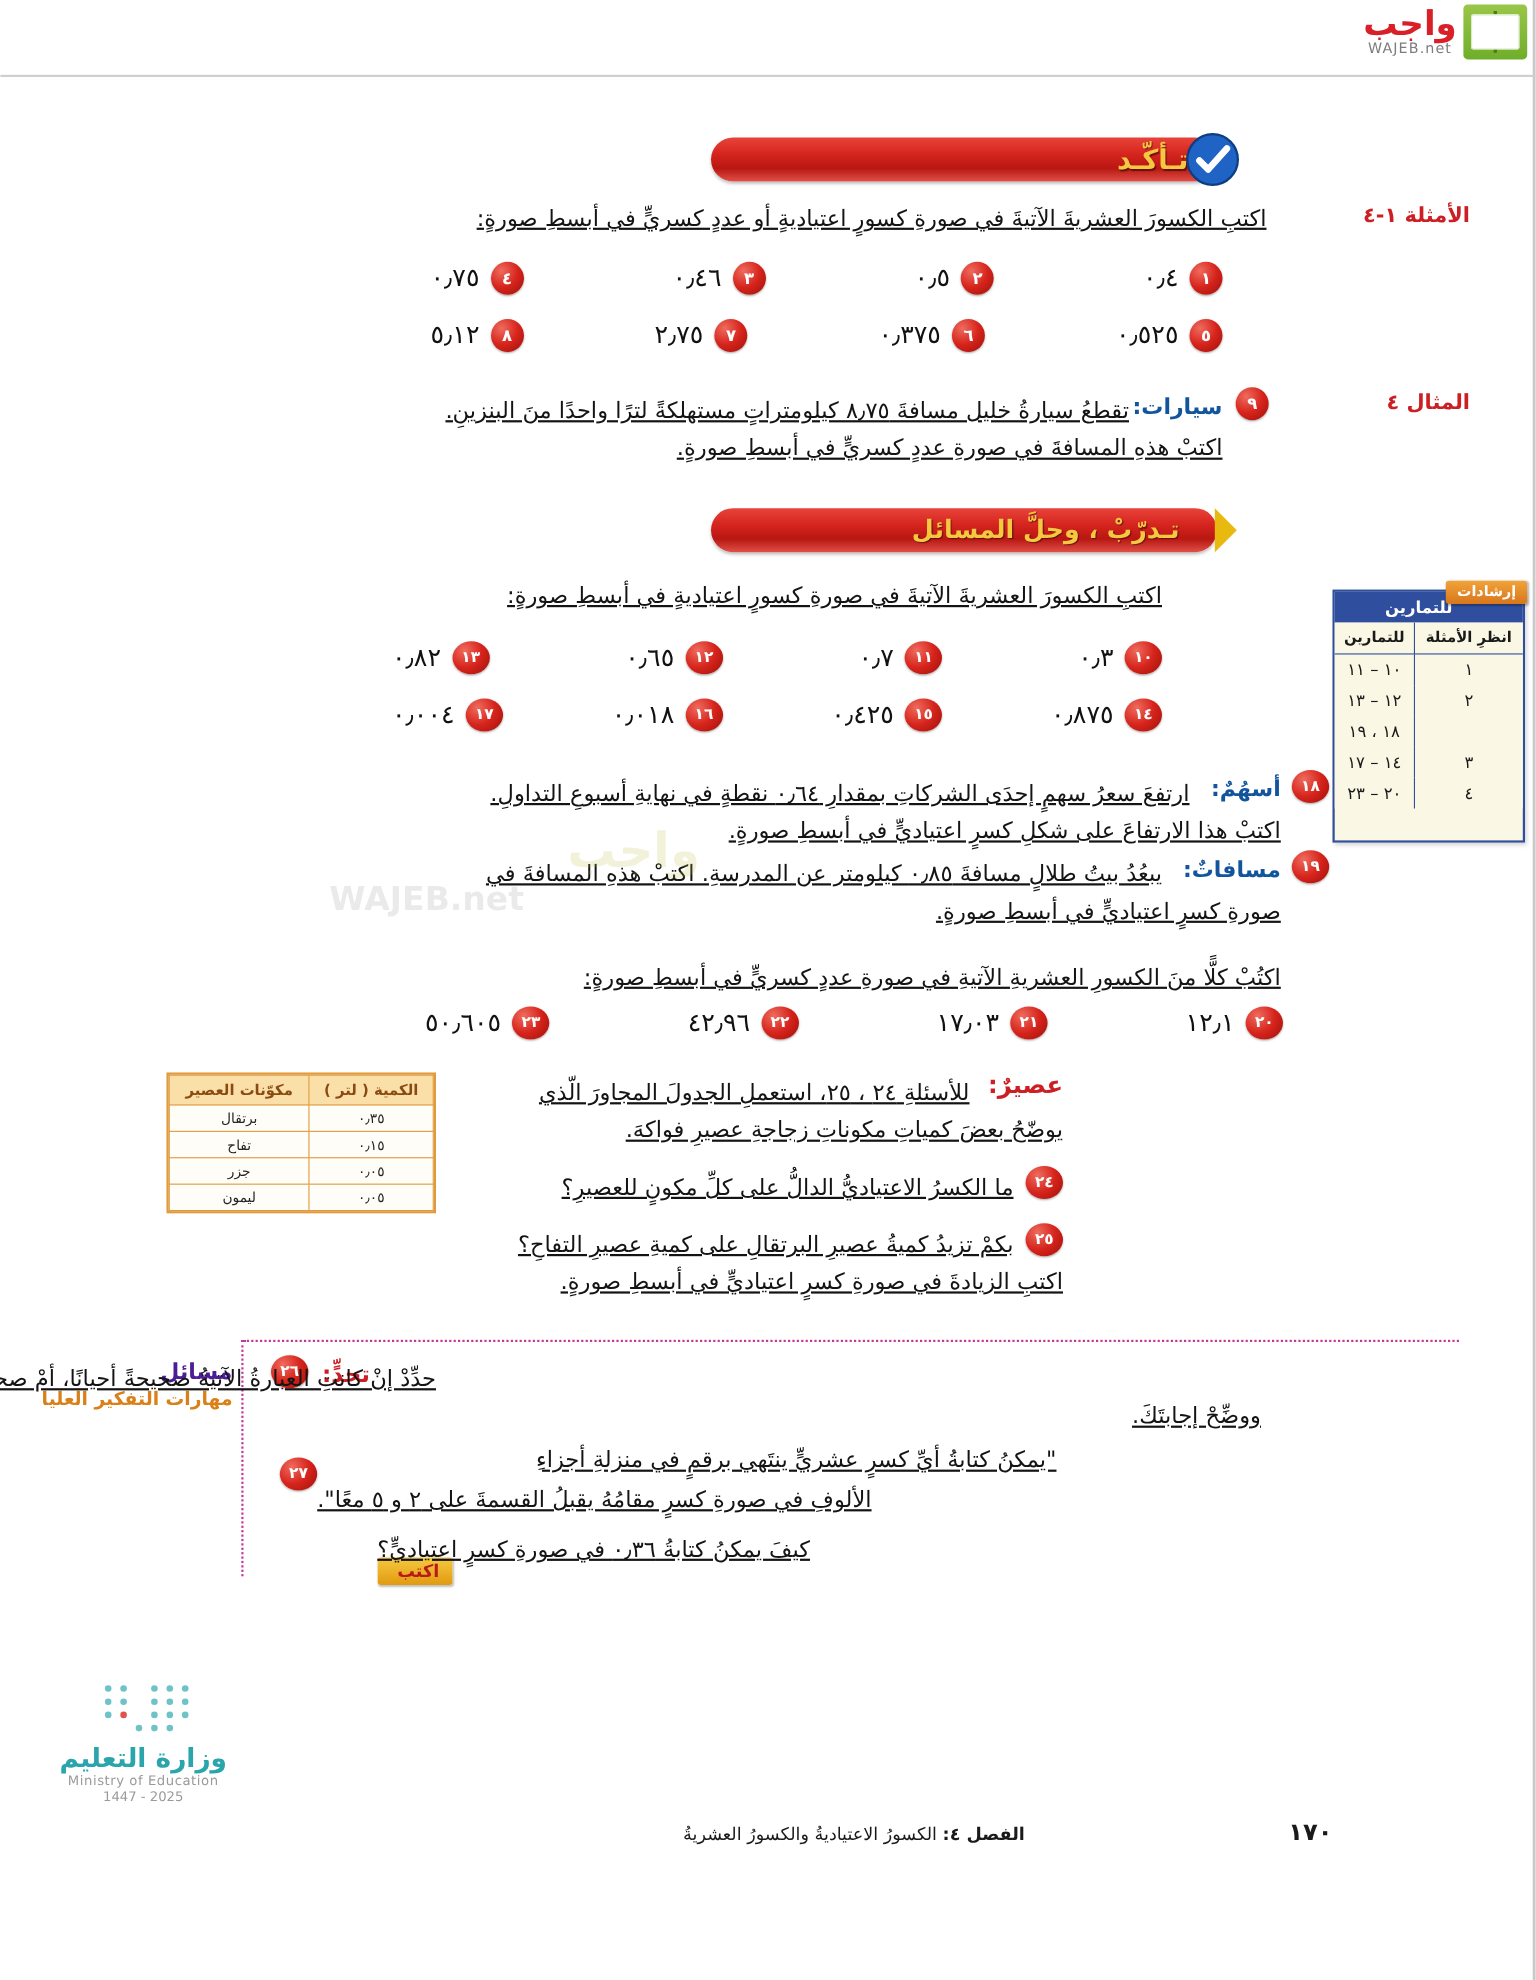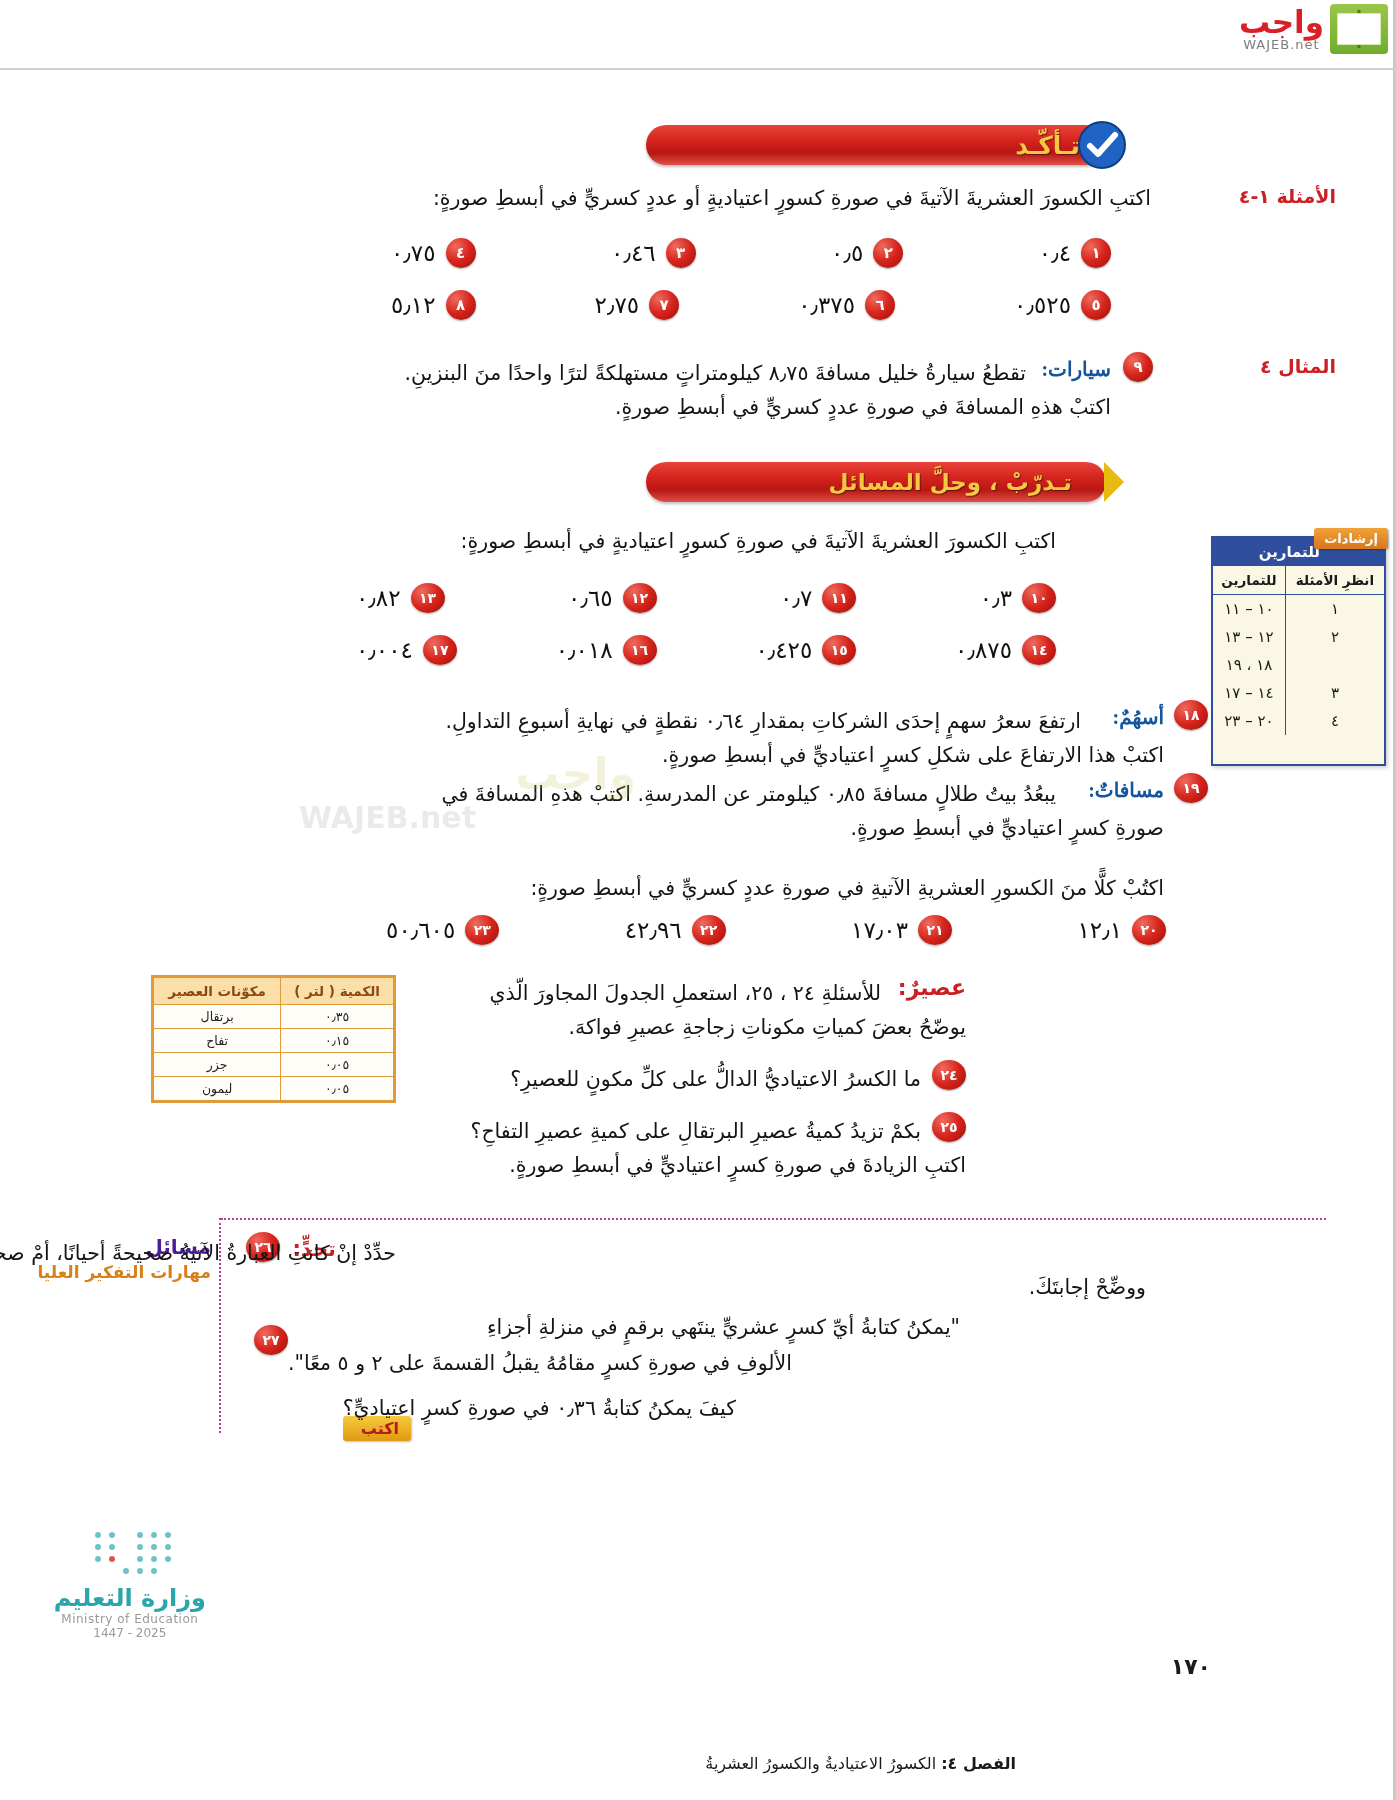--- a/index.html
+++ b/index.html
@@ -80,21 +80,21 @@
   
   .ar {
     font-family: "DejaVu Sans", "Liberation Sans", sans-serif;
     color: #1a1a1a;
     direction: rtl;
   }
   .label-red {
     color: #cc1f24; font-weight: bold; font-size: 19px;
   }
   .label-blue {
-    color: #12559c; font-weight: bold; font-size: 20px; font-family: Liberation Serif, serif;
+    color: #12559c; font-weight: bold; font-size: 20px;
   }
 
   
   .num-badge {
     display: inline-flex; align-items: center; justify-content: center;
     width: 30px; height: 30px; border-radius: 50%;
     background: radial-gradient(circle at 32% 28%, #ef6b5e 0%, #d6241c 50%, #9d1009 100%);
     color: #ffffff; font-size: 15px; font-weight: bold;
     box-shadow: 0 1px 2px rgba(0,0,0,.35);
     vertical-align: middle;
@@ -109,21 +109,21 @@
   .ex-item {
     display: flex; align-items: center; gap: 10px;
   }
   .ex-val {
     font-size: 23px; color: #111; font-family: "DejaVu Sans", sans-serif;
     direction: ltr; unicode-bidi: isolate;
   }
 
   .para {
     position: absolute; font-size: 20.5px; line-height: 1.65;
-    color: #141414; text-align: right;
+    color: #141414; text-align: right; text-decoration: underline;
   }
 
   
   .hint-box {
     position: absolute;
     background: #faf7e4;
     border: 2px solid #2f4f9e;
     box-shadow: 2px 2px 4px rgba(0,0,0,.18);
   }
   .hint-head {
@@ -512,18 +512,18 @@
     <div class="moe-dot" style="top:26px; right:72px;"></div>
     <div class="moe-dot" style="top:38px; right:16px;"></div>
     <div class="moe-dot" style="top:38px; right:30px;"></div>
     <div class="moe-dot" style="top:38px; right:44px;"></div>
   </div>
   <div class="moe-ar">وزارة التعليم</div>
   <div class="moe-en">Ministry of Education</div>
   <div class="moe-yr">2025 - 1447</div>
 </div>
 
-<div class="footer-line ar" style="top:1754px; right:380px; width:480px; ">
+<div class="footer-line ar" style="top:1658px; right:380px; width:480px; text-align:center;">
   <span class="footer-bold">الفصل ٤:</span>
   <span>الكسورُ الاعتياديةُ والكسورُ العشريةُ</span>
 </div>
 
 <div class="page-num ar" style="top:1654px; right:185px;">١٧٠</div>
 
 </body></html>

